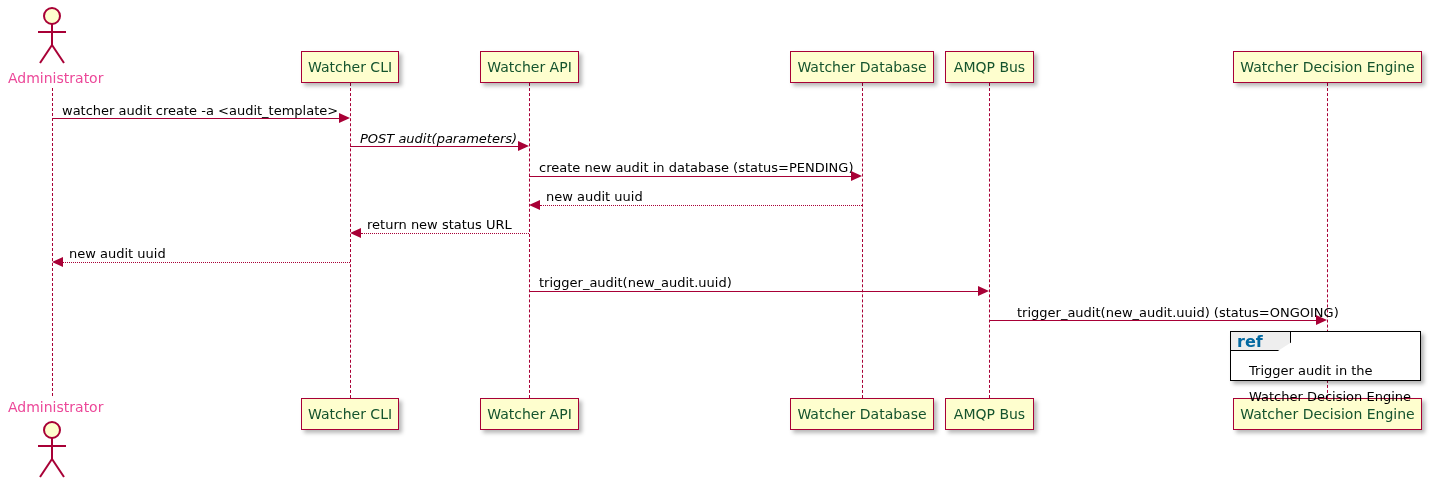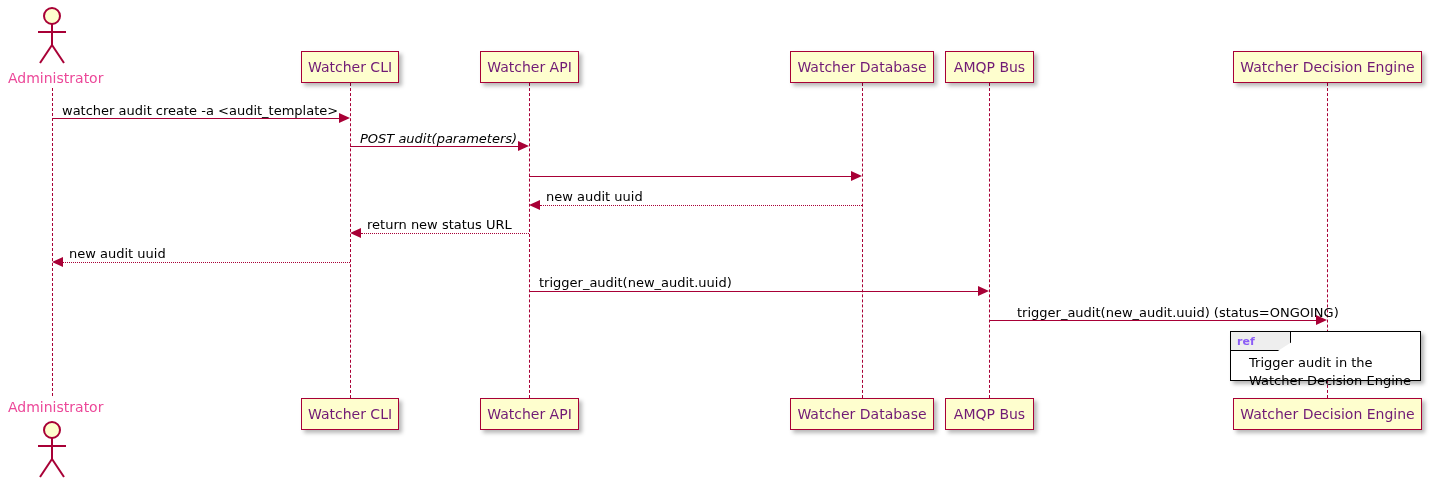--- a/index.html
+++ b/index.html
@@ -16,21 +16,21 @@
     height: 486px;
     background: #ffffff;
     overflow: hidden;
   }
   
   .participant {
     position: absolute;
     box-sizing: border-box;
     background: #FEFECE;
     border: 1.5px solid #A80036;
-    color: #701a75;
+    color: #14532d;
     font-size: 14px;
     line-height: 1;
     display: flex;
     align-items: center;
     justify-content: center;
     height: 32px;
     box-shadow: 3px 3px 4px rgba(0,0,0,0.28);
     white-space: nowrap;
     padding: 0 10px;
   }
@@ -91,40 +91,40 @@
   }
   .ref-tab {
     position: absolute;
     left: 0;
     top: 0;
     height: 19px;
     background: #EEEEEE;
     border-right: 1.6px solid #000000;
     border-bottom: 1.6px solid #000000;
     box-sizing: border-box;
-    font-size: 11px;
+    font-size: 16px;
     font-weight: bold;
-    color: #8b5cf6;
+    color: #0369a1;
     display: flex;
     align-items: center;
     padding: 0 8px 0 6px;
     clip-path: polygon(0 0, 100% 0, 100% 55%, 78% 100%, 0 100%);
   }
   .ref-body {
     position: absolute;
     left: 0;
     top: 22px;
     width: 100%;
     font-size: 13px;
     color: #000000;
     line-height: 1.35;
     padding-left: 18px;
     box-sizing: border-box;
   }
-  .ref-body div { white-space: nowrap; }
+  .ref-body div { white-space: nowrap; margin-top: 8px; }
 </style>
 </head>
 <body>
 
 <div id="canvas">
 
   <div class="lifeline" style="left:52px; top:88px; height:308px;"></div>
   <div class="lifeline" style="left:350px; top:83px; height:315px;"></div>
   <div class="lifeline" style="left:529px; top:83px; height:315px;"></div>
   <div class="lifeline" style="left:862px; top:83px; height:315px;"></div>
@@ -170,20 +170,21 @@
   <div class="participant" style="left:1233px; top:398px; width:189px;">Watcher Decision Engine</div>
 
   <div class="msg-label" style="left:62px; top:104px;">watcher audit create -a &lt;audit_template&gt;</div>
   <div class="msg" style="left:52px; top:118px; width:287px;"></div>
   <div class="arrowhead right" style="left:339px; top:113px;"></div>
 
   <div class="msg-label" style="left:360px; top:132px;font-style:italic;">POST audit(parameters)</div>
   <div class="msg" style="left:350px; top:146px; width:168px;"></div>
   <div class="arrowhead right" style="left:518px; top:141px;"></div>
 
+  <div class="msg-label" style="left:539px; top:161px;">create new audit in database (status=PENDING)</div>
   <div class="msg" style="left:529px; top:176px; width:322px;"></div>
   <div class="arrowhead right" style="left:851px; top:171px;"></div>
 
   <div class="msg-label" style="left:546px; top:190px;">new audit uuid</div>
   <div class="msg dotted" style="left:540px; top:205px; width:322px;"></div>
   <div class="arrowhead left" style="left:529px; top:200px;"></div>
 
   <div class="msg-label" style="left:367px; top:218px;">return new status URL</div>
   <div class="msg dotted" style="left:361px; top:233px; width:168px;"></div>
   <div class="arrowhead left" style="left:350px; top:228px;"></div>

